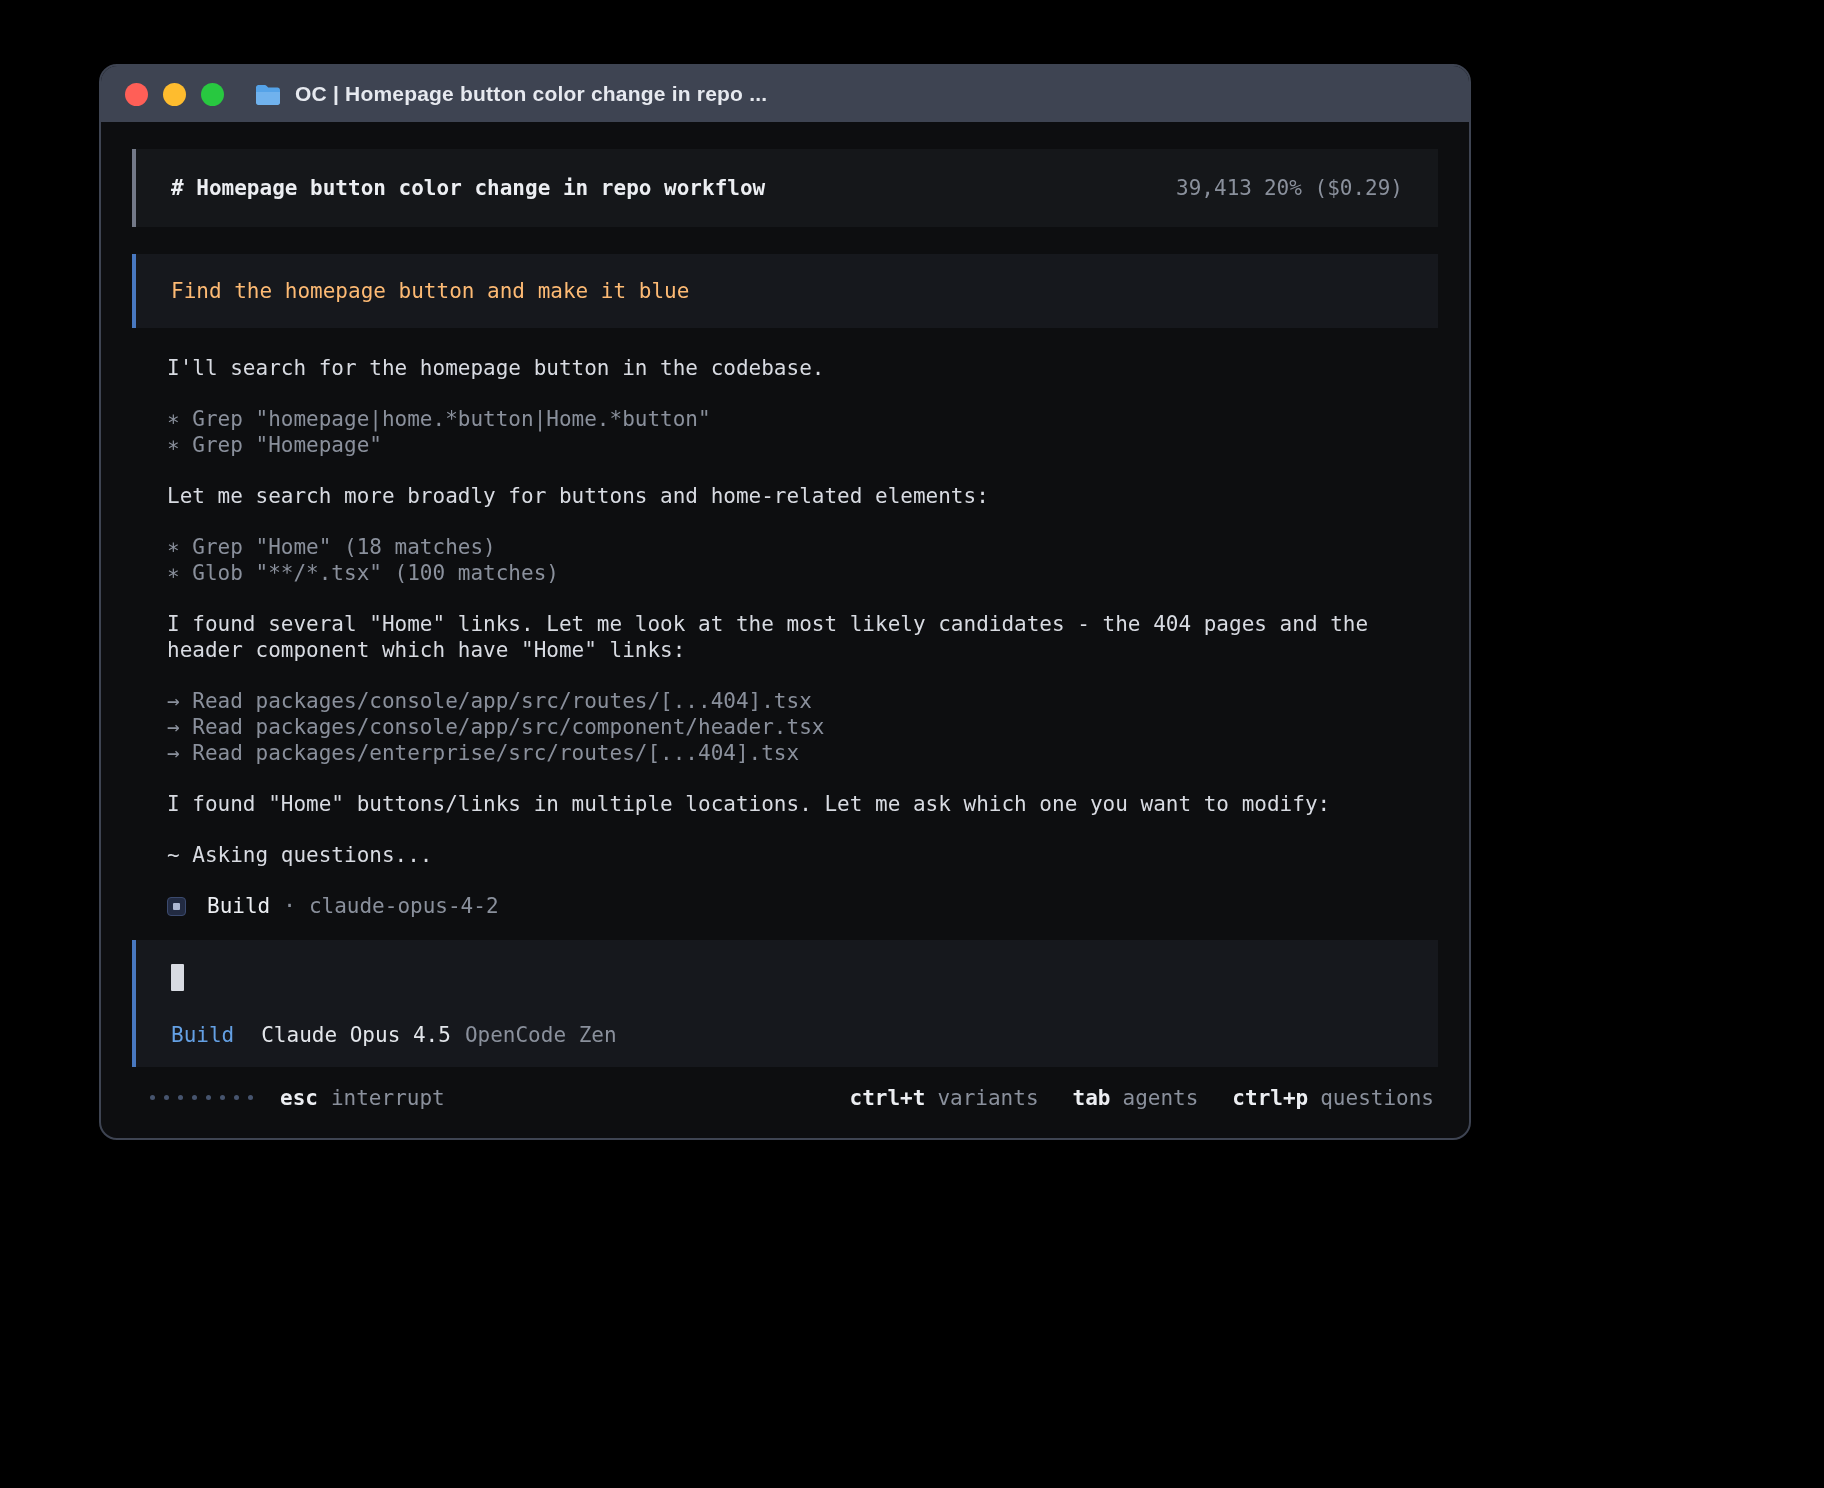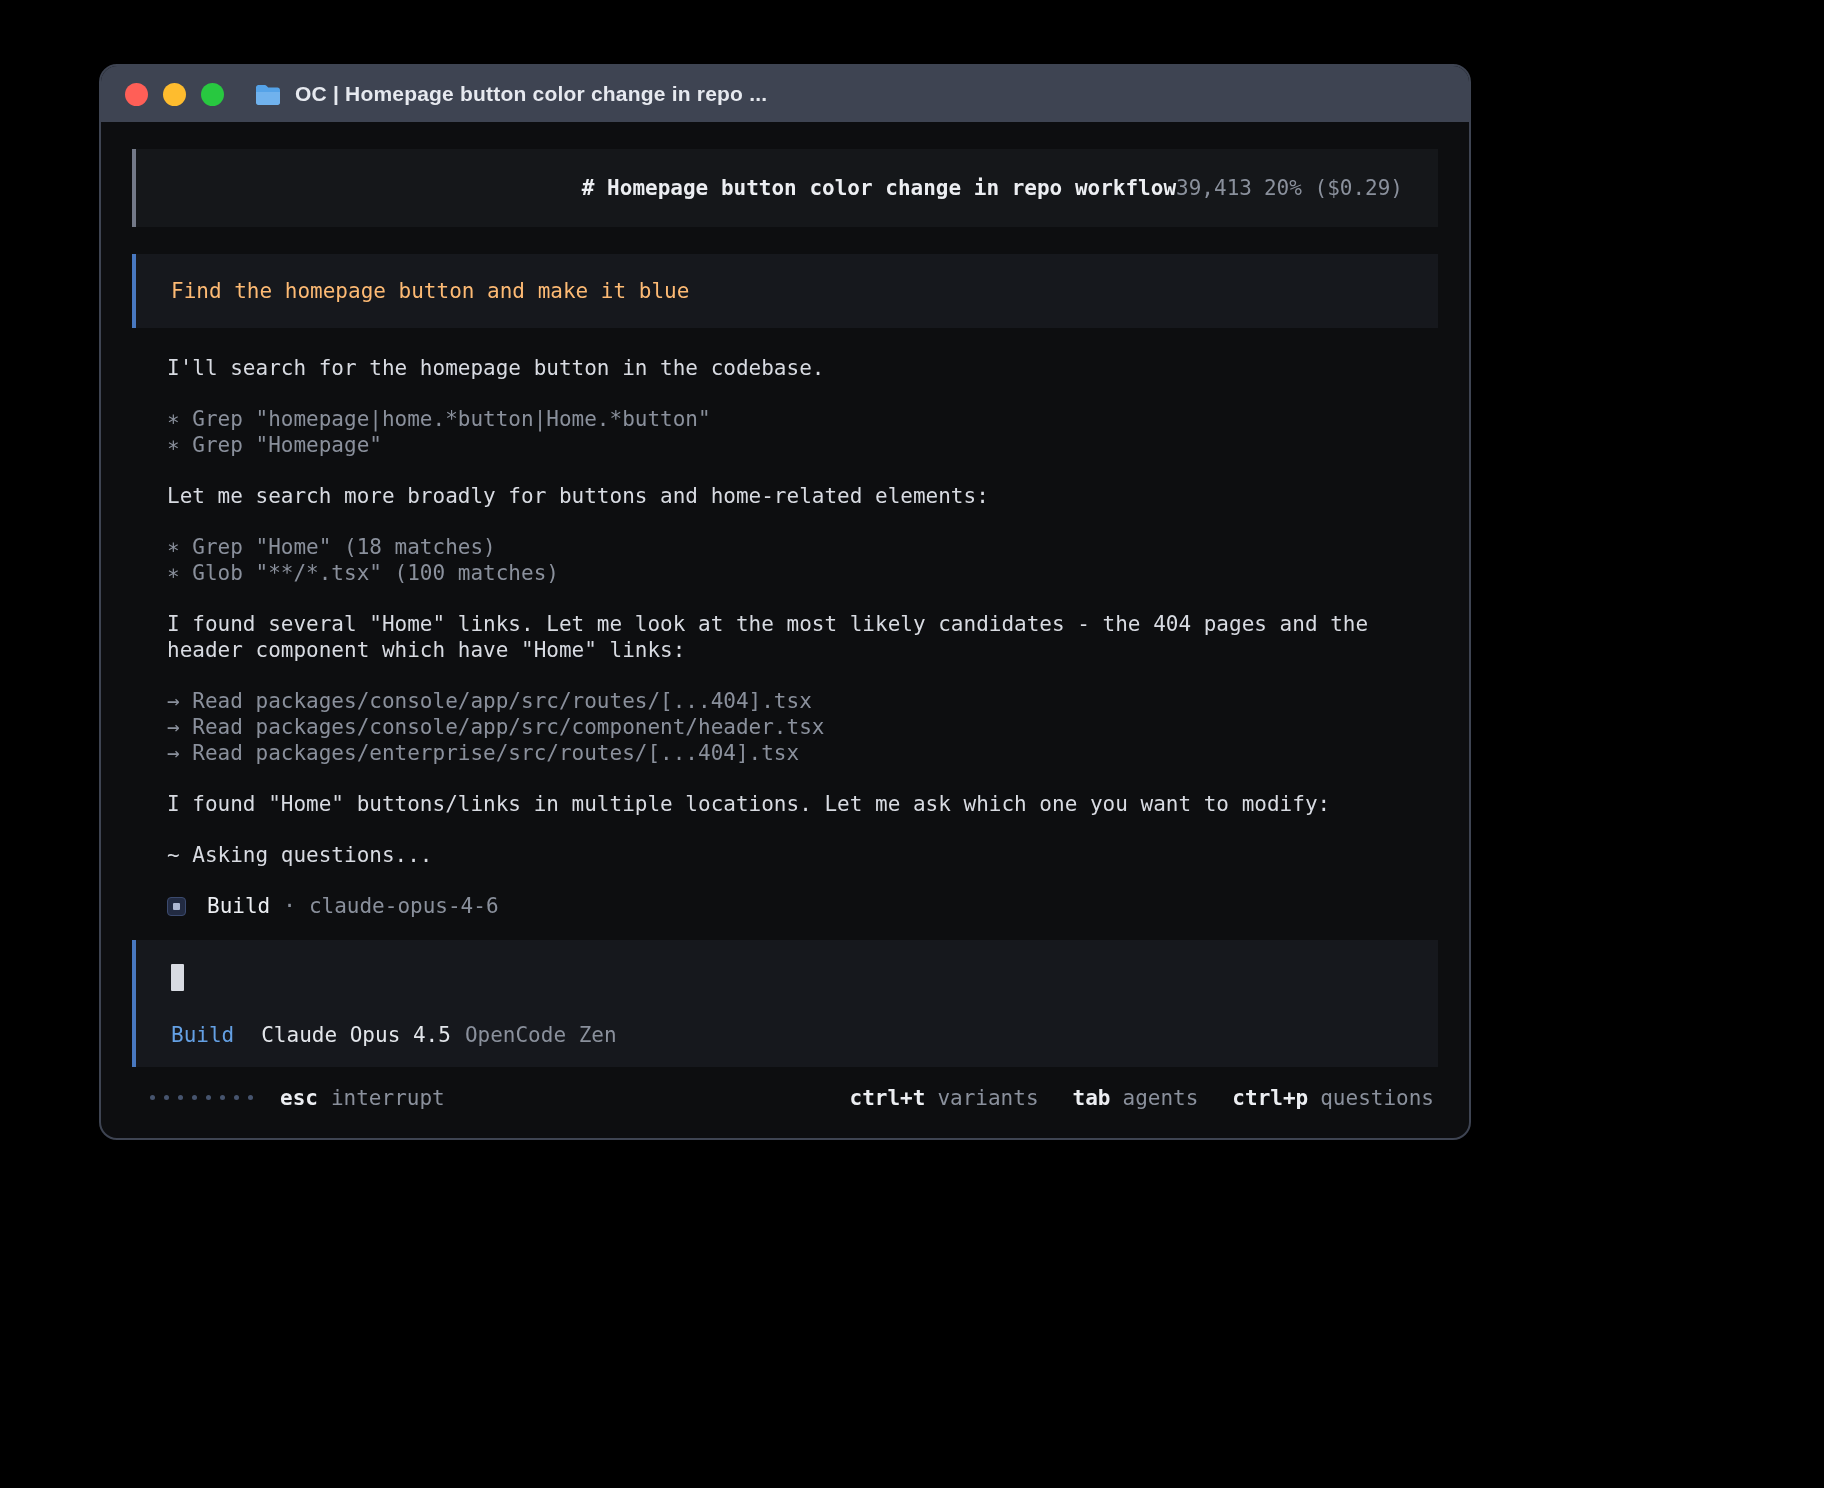--- a/index.html
+++ b/index.html
@@ -28,21 +28,21 @@
   }
   .folder { display:flex; align-items:center; }
 
   
   .terminal { padding:27px 31px 0; height:calc(100% - 56px); font-size:21px; color:#d8dbe2; }
 
   .block { border-left:4px solid #4878c0; background:#16181d; padding:0 35px; }
 
   .session-header {
     border-left-color:#737988; background:#15171a; height:78px;
-    display:flex; align-items:center; justify-content:flex-end; margin-bottom:27px;
+    display:flex; align-items:center; justify-content:space-between; margin-bottom:27px;
   }
   .session-title { font-weight:bold; color:#eceef2; white-space:nowrap; }
   .session-meta { display:flex; gap:12px; color:#8a909c; white-space:nowrap; }
 
   .user-msg { height:74px; display:flex; align-items:center; margin-bottom:27px; color:#fdba74; }
 
   .convo { padding:0 35px; line-height:26px; }
   .cblock { margin-bottom:25px; }
   .line { white-space:pre-wrap; }
   .muted { color:#8a909c; }
@@ -146,21 +146,21 @@
       <div class="cblock">
         <div class="line">~ Asking questions...</div>
       </div>
 
       <div class="agent-row">
         <span class="agent-icon">
             <span class="agent-dot"></span>
           </span>
         <span class="agent-name">Build</span>
         <span class="muted">·</span>
-        <span class="muted">claude-opus-4-6</span>
+        <span class="muted">claude-opus-4-2</span>
       </div>
 
     </div>
 
     <div class="block input-area">
       <span class="cursor"></span>
       <div class="input-meta">
         <span class="mode">Build</span>
         <span class="model">Claude Opus 4.5</span>
         <span class="muted">OpenCode Zen</span>

